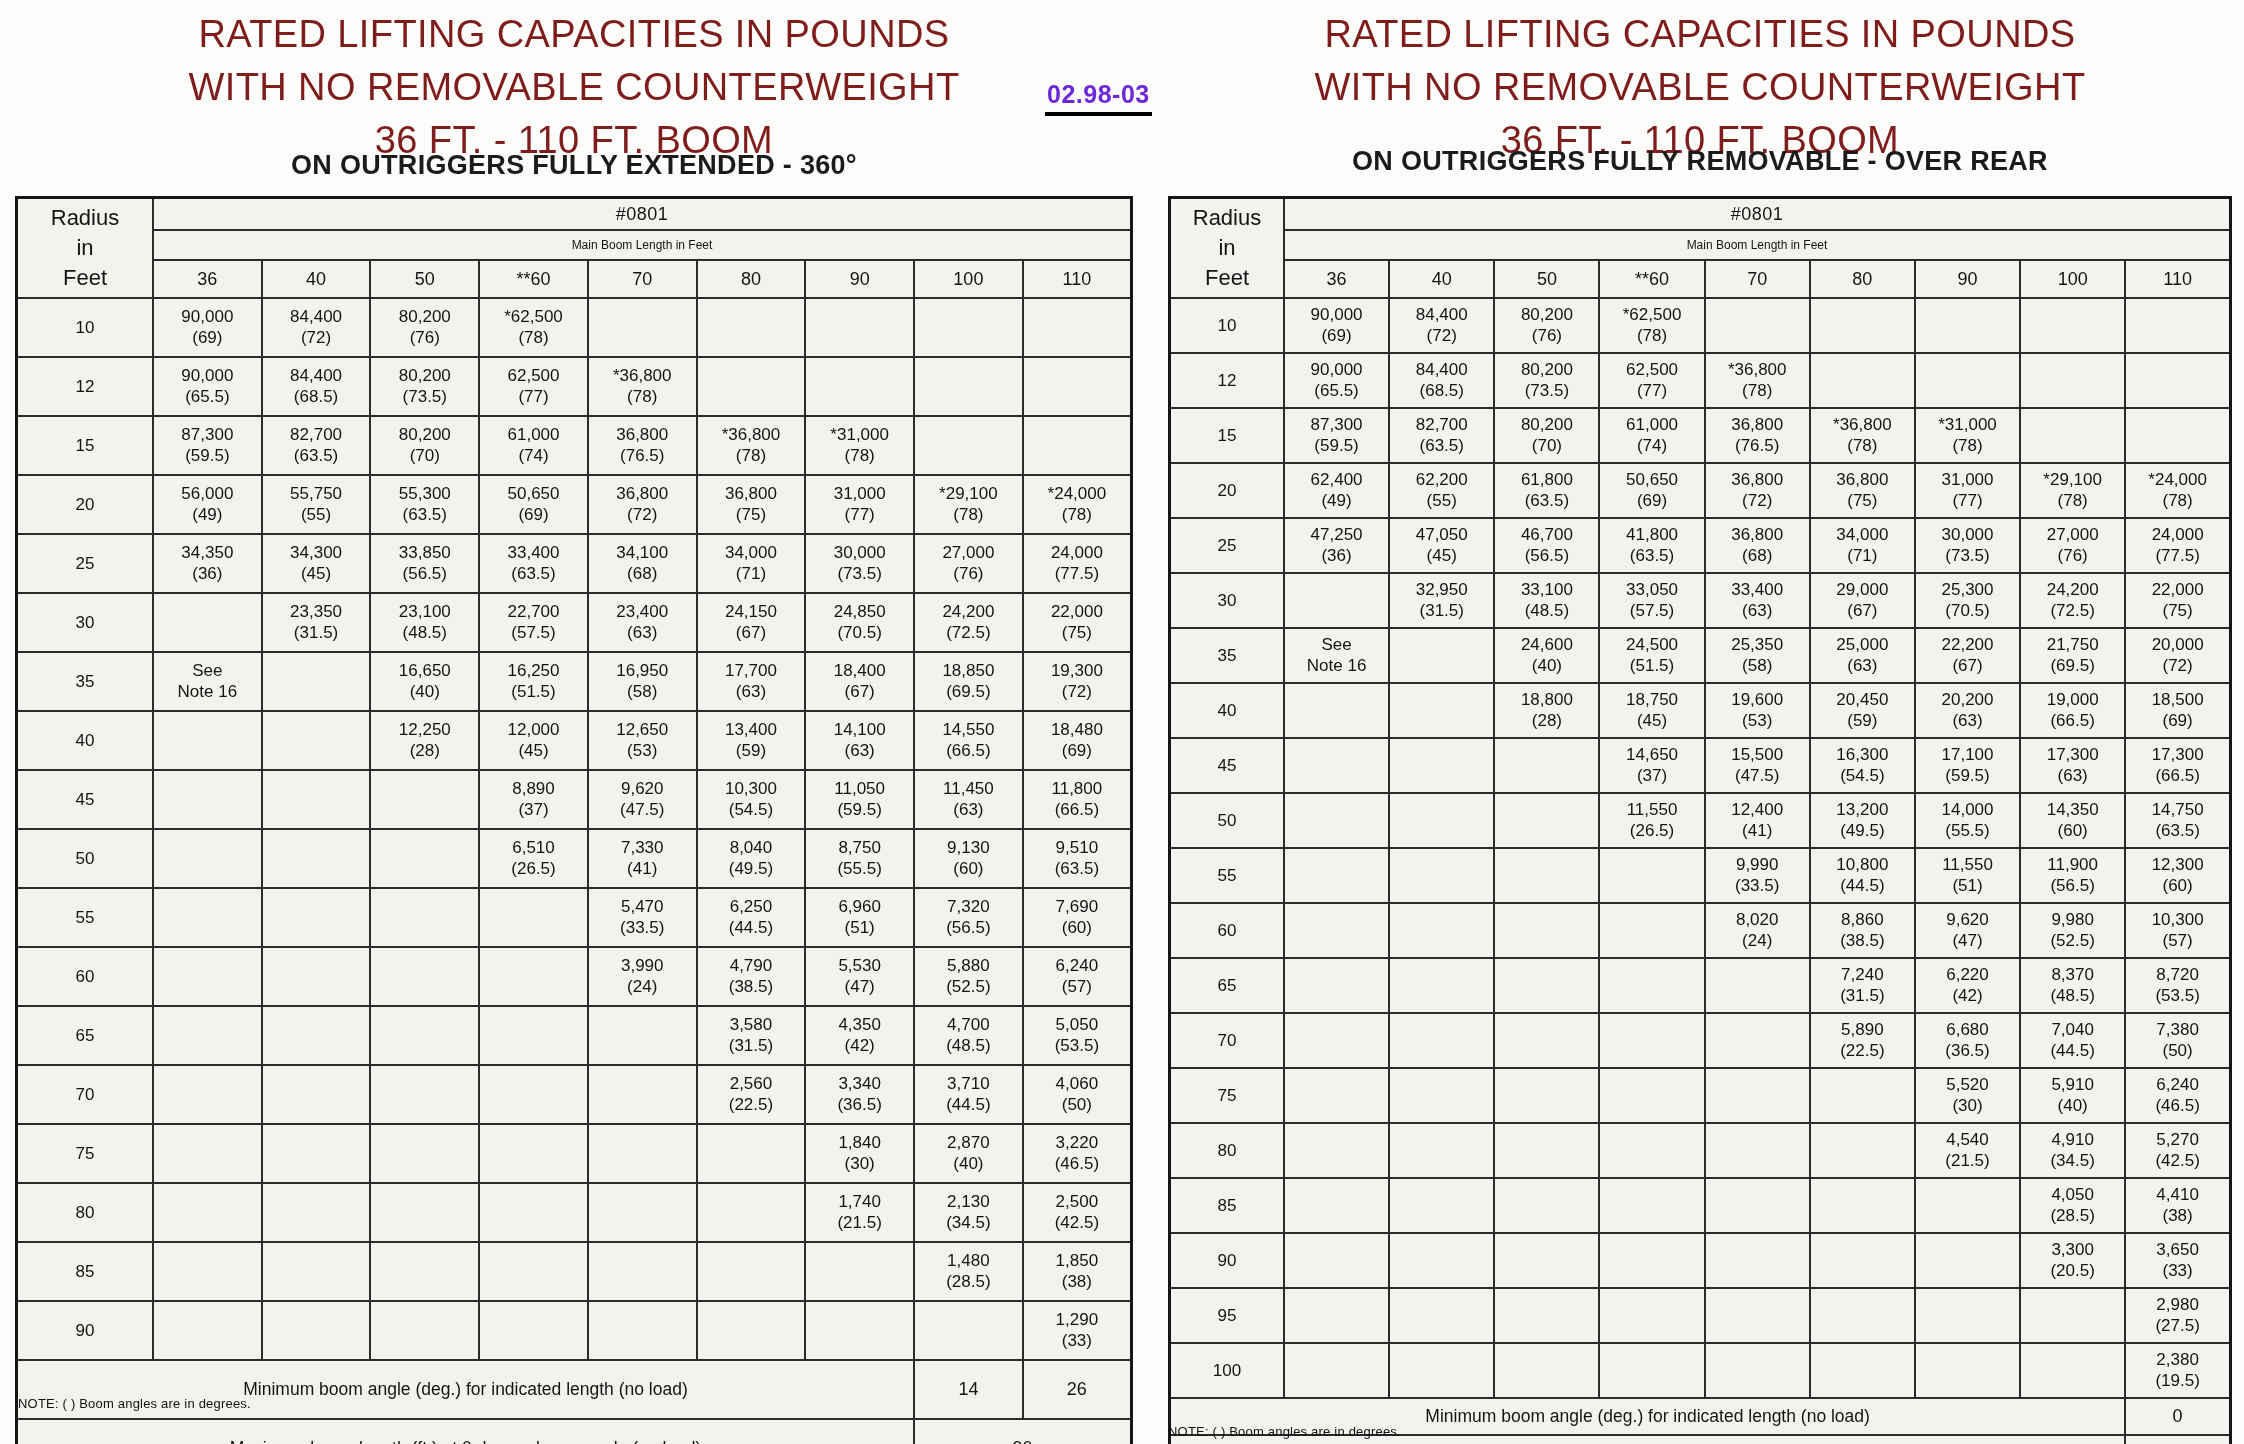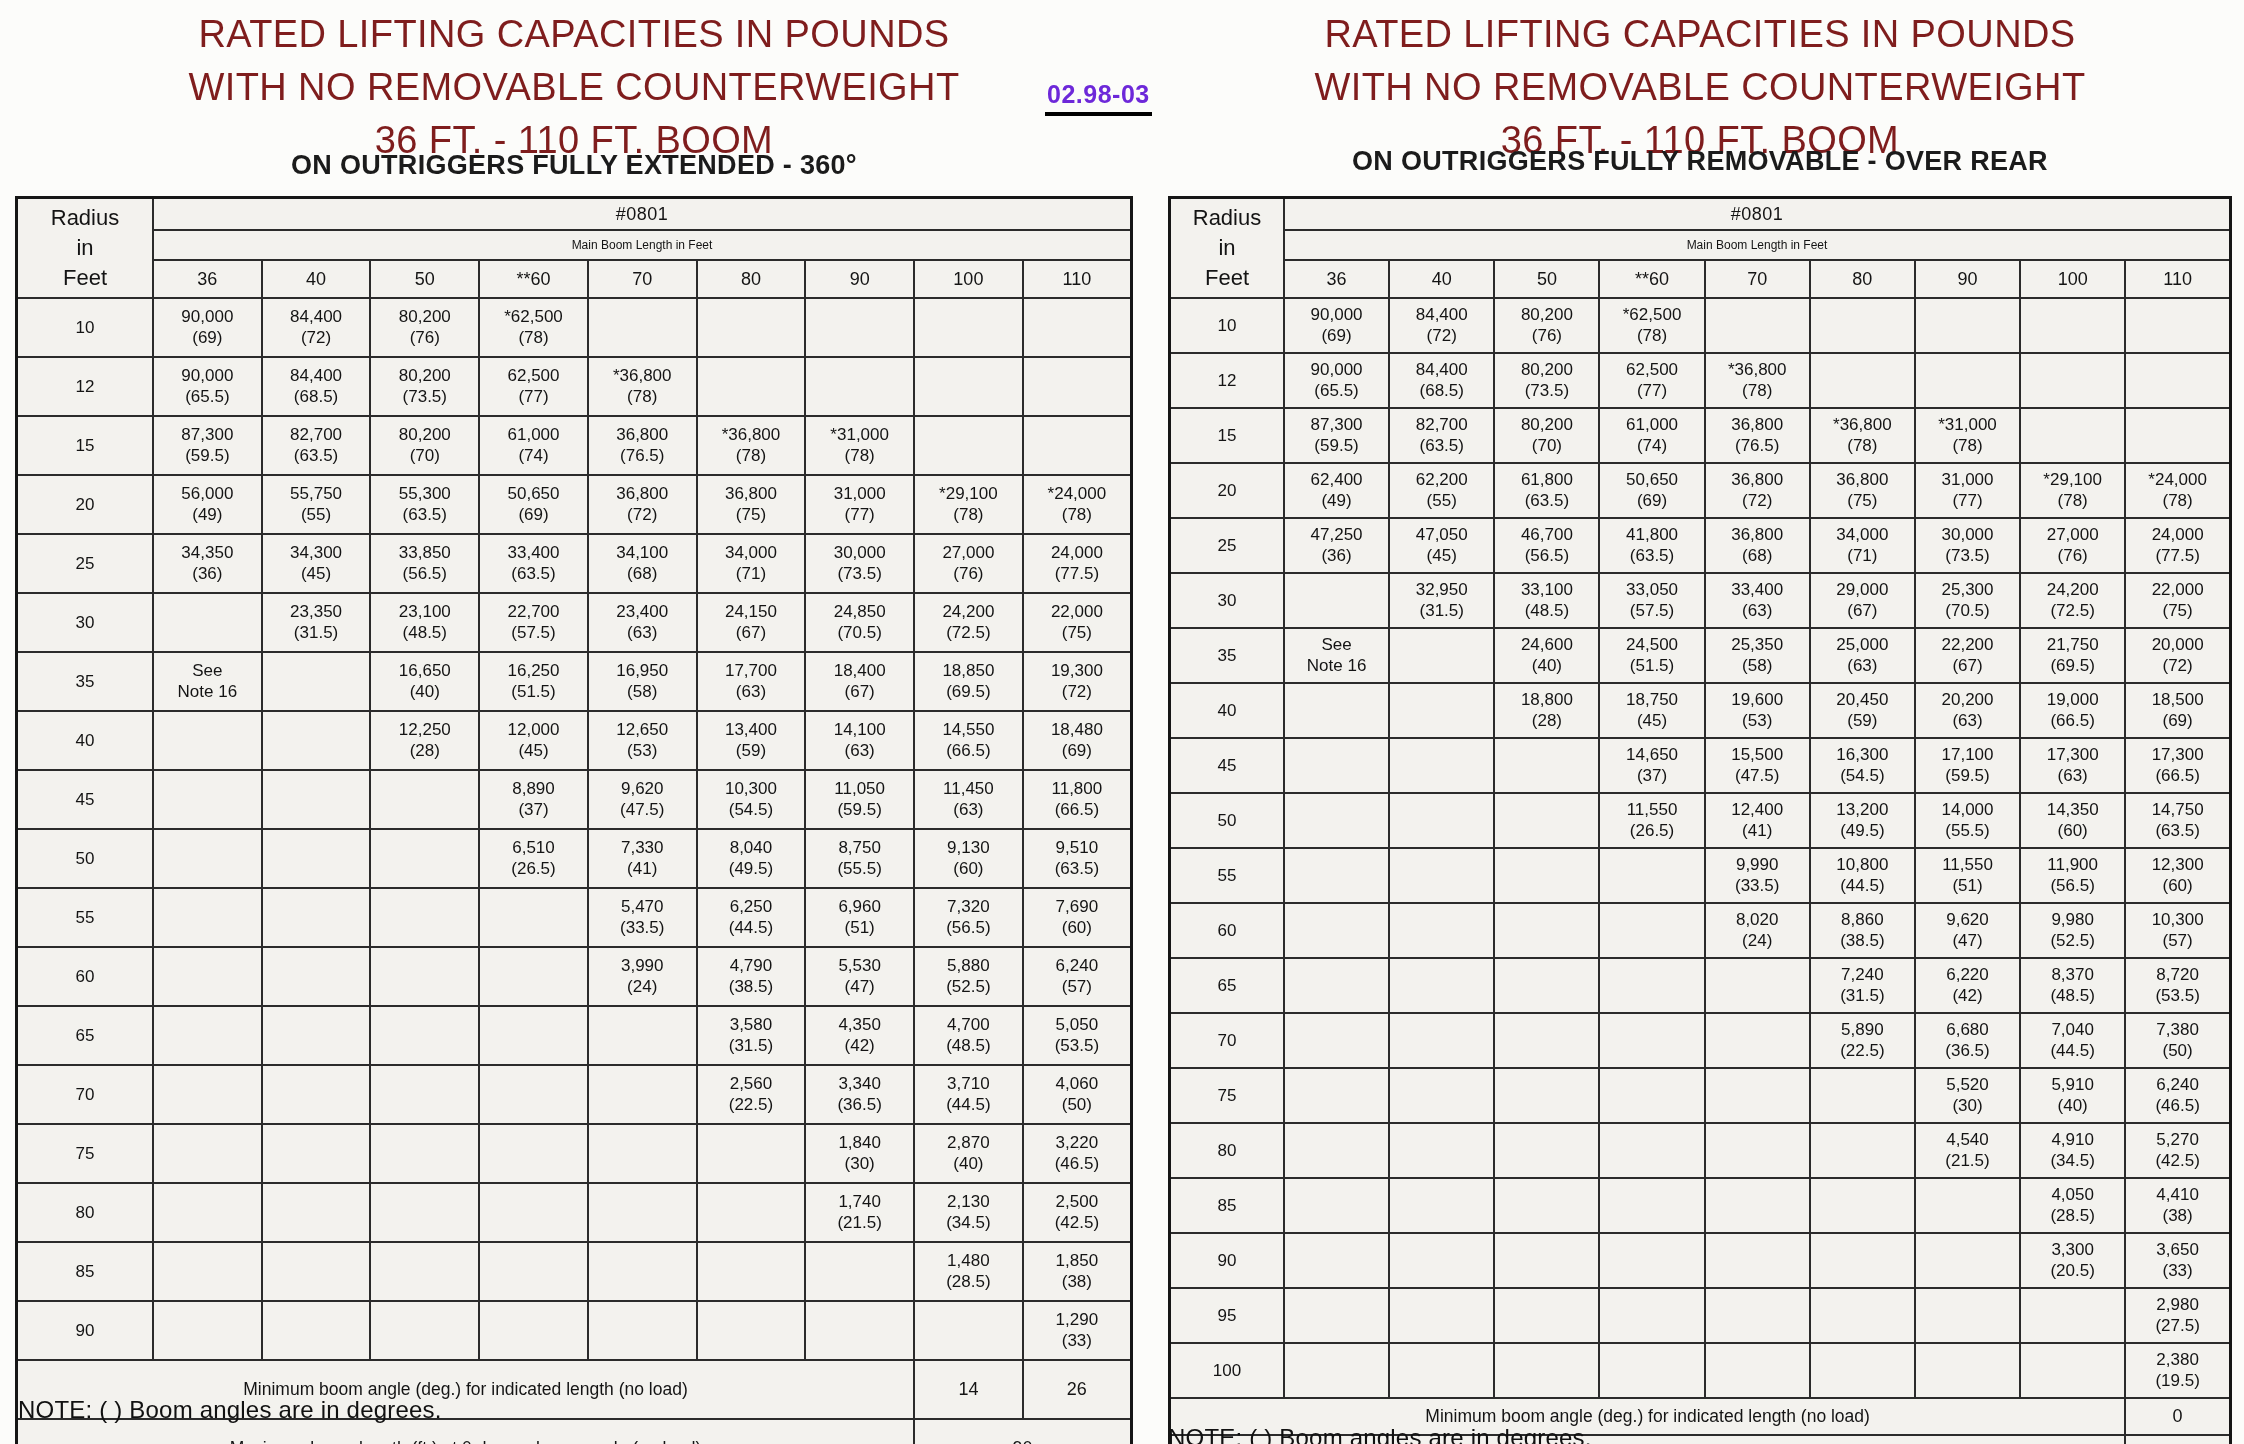--- a/index.html
+++ b/index.html
@@ -40,21 +40,21 @@
   .t-right tbody td{height:53px;}
   td.radius-c{font-size:17px;}
   td.data-c{font-size:17px;}
   .cap-line{font-size:17px;line-height:1.22;}
   .ang-line{font-size:17px;line-height:1.22;}
   td.tb{border-bottom:7px solid #050505;}
   td.tl{border-left:7px solid #050505;}
   td.f-label{font-size:17.5px;height:38px;}
   td.f-val{font-size:18px;height:38px;}
   .t-right td.f-label,.t-right td.f-val{height:35px;}
-  .note{position:absolute;font-size:24px;color:#111;letter-spacing:.2px;}
+  .note{position:absolute;font-size:13px;color:#111;letter-spacing:.2px;}
 </style>
 </head>
 <body>
 
 <div class="title" style="left:124px;top:8px;width:900px;">RATED LIFTING CAPACITIES IN POUNDS
 WITH NO REMOVABLE COUNTERWEIGHT
 36 FT. - 110 FT. BOOM</div>
 <div class="page-code" style="left:1045px;top:80px;">02.98-03</div>
 <div class="subtitle" style="left:124px;top:150px;width:900px;">ON OUTRIGGERS FULLY EXTENDED - 360°</div>
 <div class="tbl-wrap" style="left:15px;top:196px;">

